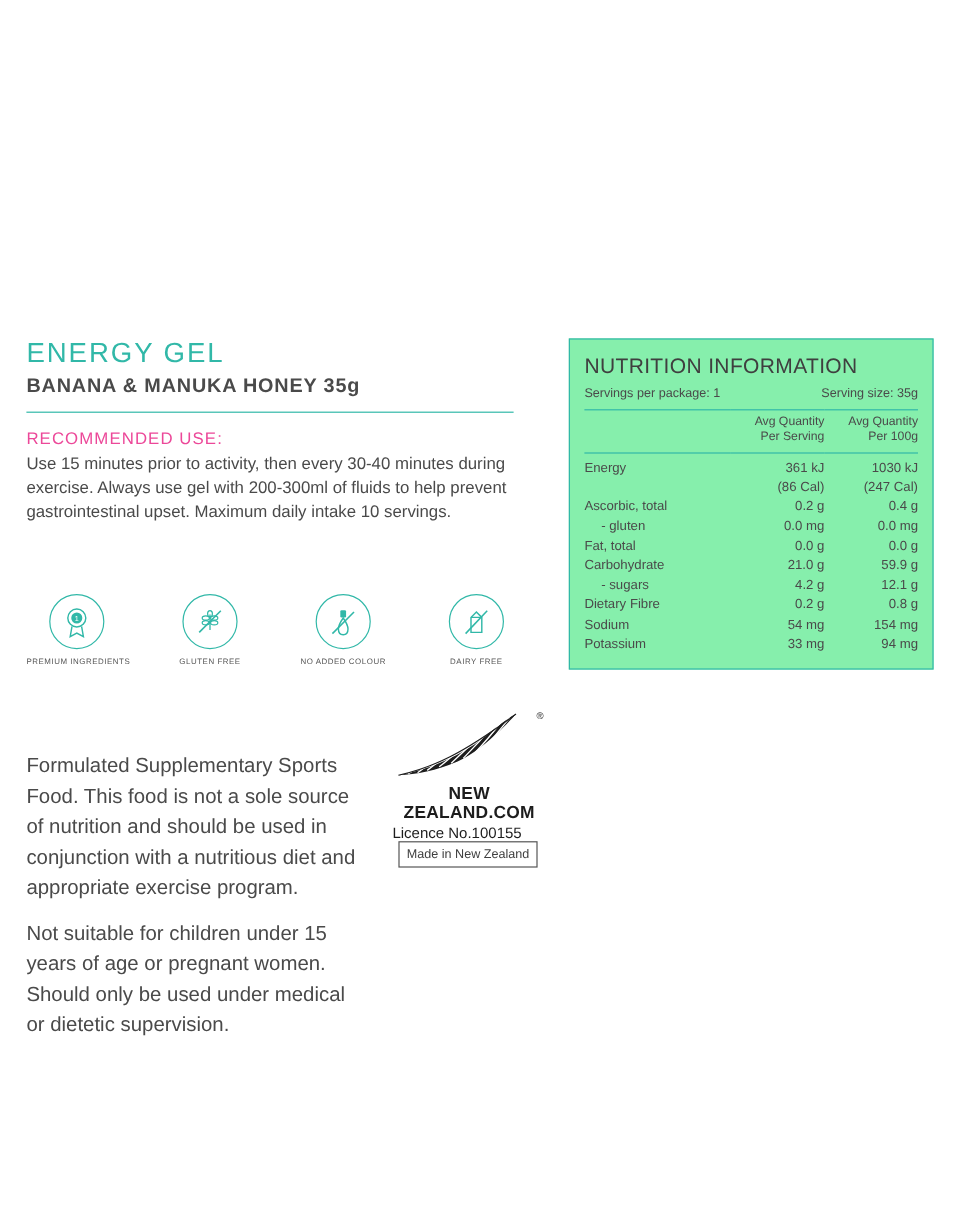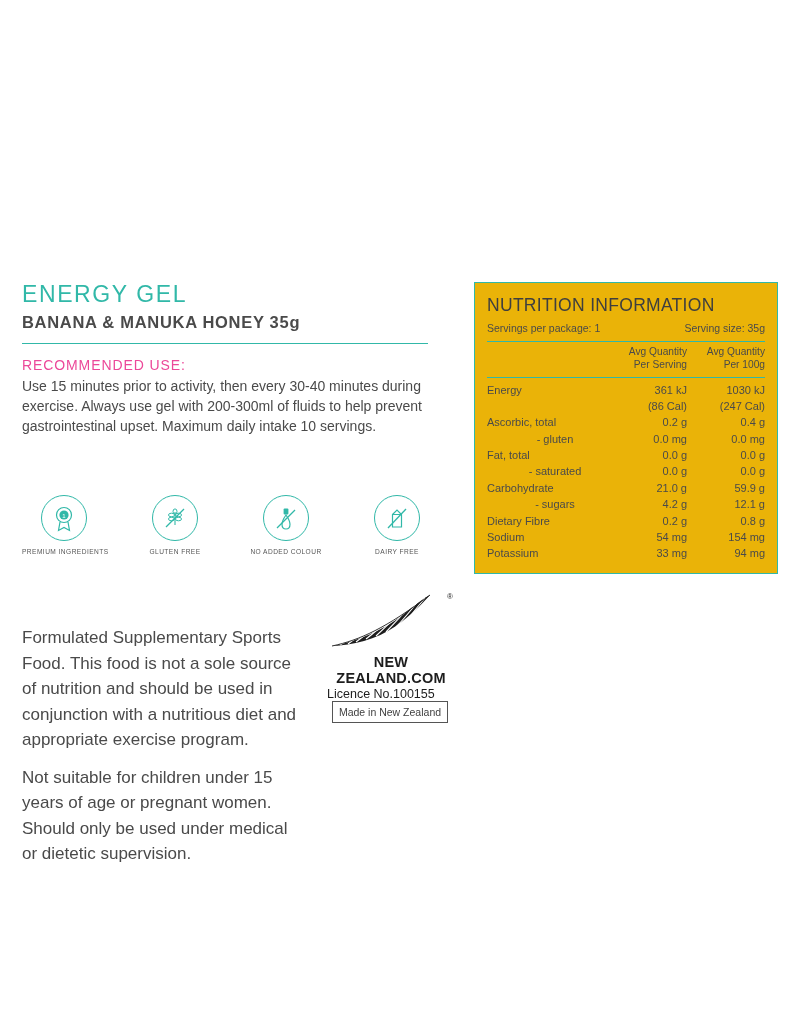--- a/index.html
+++ b/index.html
@@ -150,21 +150,21 @@
 
   
   .nutrition-panel {
     position: absolute;
     left: 474px;
     top: 282px;
     width: 304px;
     border: 1.2px solid #31b8a8;
     box-sizing: border-box;
     padding: 10px 12px 12px 12px;
-    background: #eab308;
+    background: #86efac;
   }
   .nutr-title {
     font-size: 17.5px;
     color: #3f3f3f;
     letter-spacing: 0.3px;
     margin: 2px 0 6px 0;
     font-weight: 400;
   }
   .serv-row {
     display: flex;
@@ -190,21 +190,21 @@
   }
   .nutr-table th.blank { text-align: left; }
   .head-row th { border-top: 1px solid #31b8a8; }
   .nutr-table tbody tr:first-child td { border-top: 1px solid #31b8a8; padding-top: 6px; }
   .nutr-table td {
     padding: 2.2px 0;
     vertical-align: top;
   }
   .nutr-table td.name { text-align: left; }
   .nutr-table td.val { text-align: right; width: 78px; }
-  .nutr-table td.indent { padding-left: 14px; text-align: center; }
+  .nutr-table td.indent { padding-left: 14px; }
   .nutr-table td.sub { color: #4a4a4a; }
   .ingredients {
     margin-top: 9px;
     padding-top: 9px;
     border-top: 1px solid #31b8a8;
     font-size: 11px;
     line-height: 1.45;
     color: #4a4a4a;
   }
 </style>
@@ -347,25 +347,20 @@
           <td class="name indent sub">- gluten</td>
           <td class="val">0.0 mg</td>
           <td class="val">0.0 mg</td>
         </tr>
         <tr>
           <td class="name">Fat, total</td>
           <td class="val">0.0 g</td>
           <td class="val">0.0 g</td>
         </tr>
         <tr>
-          <td class="name indent sub">- saturated</td>
-          <td class="val">0.0 g</td>
-          <td class="val">0.0 g</td>
-        </tr>
-        <tr>
           <td class="name">Carbohydrate</td>
           <td class="val">21.0 g</td>
           <td class="val">59.9 g</td>
         </tr>
         <tr>
           <td class="name indent sub">- sugars</td>
           <td class="val">4.2 g</td>
           <td class="val">12.1 g</td>
         </tr>
         <tr>

